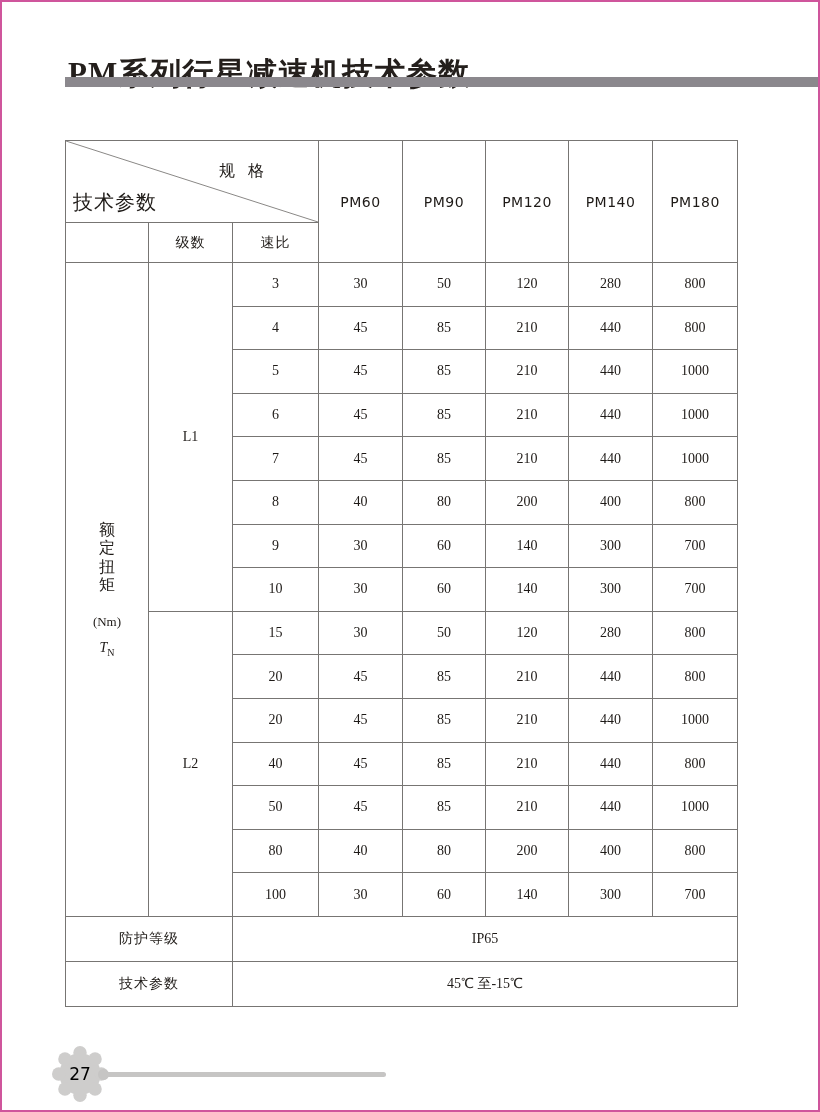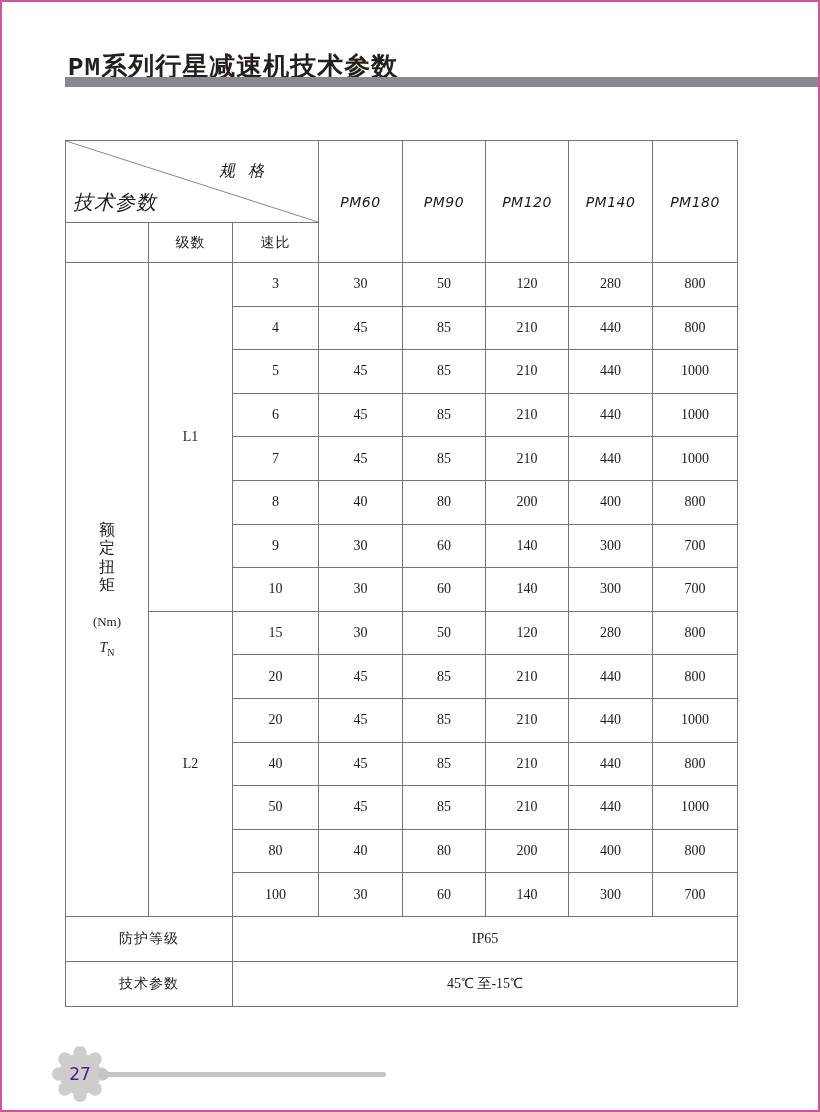--- a/index.html
+++ b/index.html
@@ -6,23 +6,23 @@
   .page {
     position:relative;
     width:816px; height:1108px;
     border:2px solid #cf559c;
     background:#ffffff;
     font-family:"DejaVu Sans", sans-serif;
     overflow:hidden;
   }
   .page-title {
     position:absolute; left:66px; top:30px;
-    font-size:26px; font-weight:bold; color:#241f1c;
+    font-size:31px; font-weight:bold; color:#241f1c;
     letter-spacing:1px;
-    font-family:Liberation Mono, monospace;
+    font-family:Liberation Serif, serif;
   }
   .title-bar {
     position:absolute; left:63px; top:75px; right:0; height:10px;
     background:#8b888d;
   }
 
   
   table.spec {
     position:absolute; left:63px; top:138px;
     width:672px;
@@ -32,21 +32,21 @@
     color:#1e1a17;
   }
   table.spec td, table.spec th {
     border:1px solid #777573;
     padding:0; margin:0;
     text-align:center; vertical-align:middle;
     font-weight:normal;
     font-size:14px;
     background:#ffffff;
   }
-  tr.r-head1 { height:82px;font-style:italic; }
+  tr.r-head1 { height:82px; }
   tr.r-head2 { height:40px; }
   tbody.data tr { height:43.6px; }
   tbody.foot tr { height:45px; }
 
   th.model-cell {
     font-family:"DejaVu Sans", sans-serif;
     font-size:15px; letter-spacing:0.5px;
   }
   td.diag-cell { position:relative; }
   td.diag-cell svg.diag { position:absolute; left:0; top:0; width:100%; height:100%; }
@@ -74,21 +74,21 @@
   .torque-sym sub { font-size:10px; }
 
   td.foot-label { font-size:15px; font-family:Liberation Serif, serif; letter-spacing:1px; }
   td.foot-value { font-size:15px; }
 
   
   .gear-icon { position:absolute; left:50px; top:1044px; width:56px; height:56px; }
   .page-num {
     position:absolute; left:50px; top:1044px; width:56px; height:56px;
     display:flex; align-items:center; justify-content:center;
-    font-size:17px; color:#4c1d95; font-family:"DejaVu Sans", sans-serif;
+    font-size:17px; color:#000000; font-family:"DejaVu Sans", sans-serif;
   }
   .footer-dot {
     position:absolute; left:96px; top:1067px; width:11px; height:11px;
     border-radius:50%; background:#c6c5c4;
   }
   .footer-line {
     position:absolute; left:104px; top:1070px; width:280px; height:5px;
     border-radius:2.5px; background:#c6c5c4;
   }
 </style>

